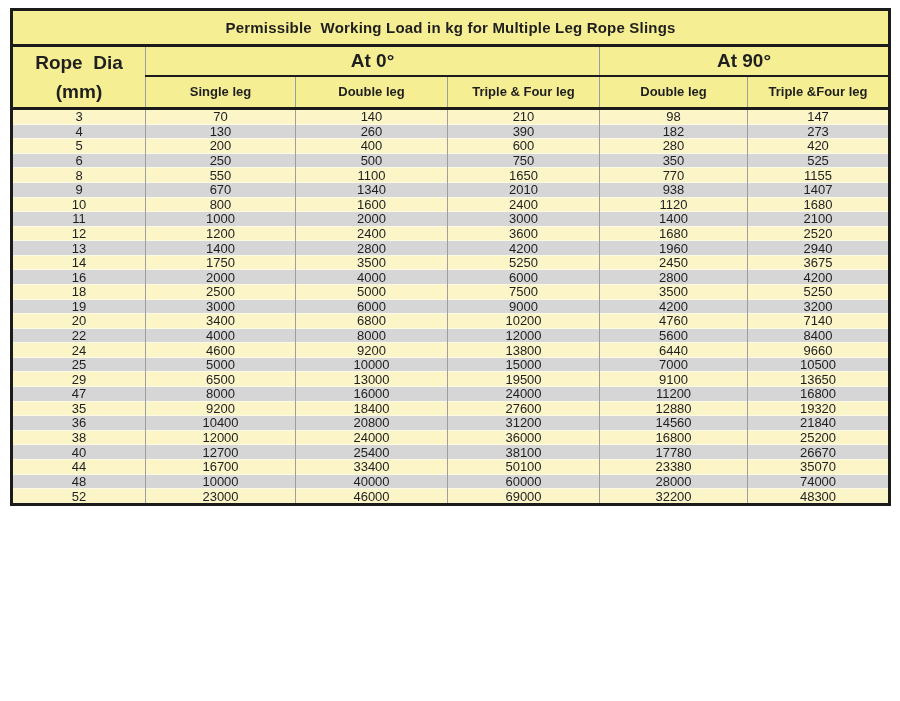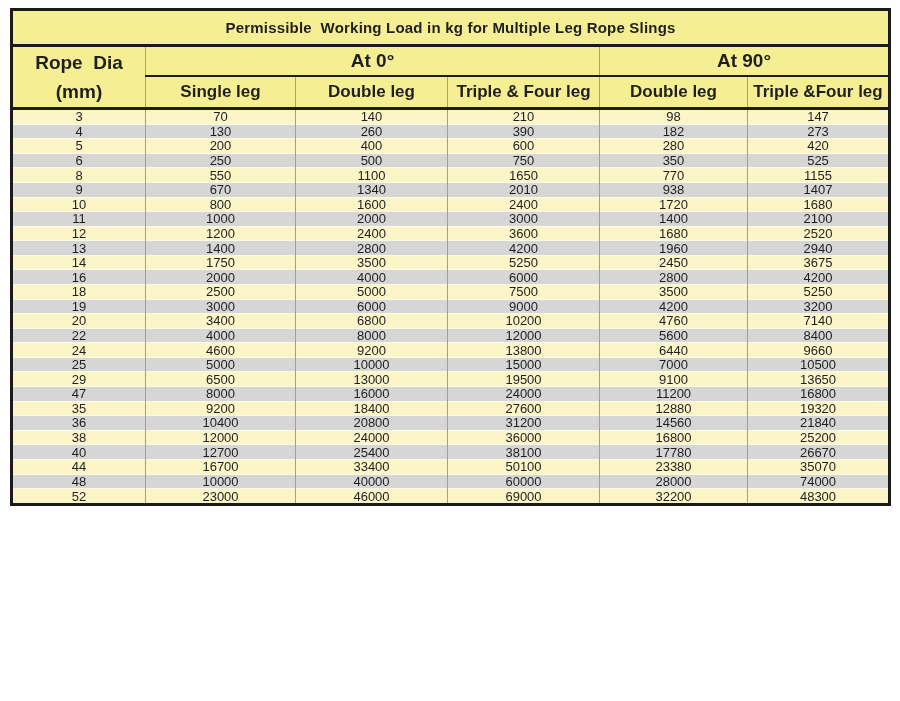--- a/index.html
+++ b/index.html
@@ -43,21 +43,21 @@
     border-bottom: 3px solid var(--frame);
   }
   .rope-dia-cell .hdr-line { line-height: 29px; white-space: pre-wrap; }
   .group-row th { height: 30px; font-size: 19px; }
   .group-cell {
     border-left: 1px solid var(--grid-line);
     border-bottom: 2px solid var(--frame);
   }
   .sub-row th {
     height: 33px;
-    font-size: 17px;
+    font-size: 13px;
     border-left: 1px solid var(--grid-line);
     border-bottom: 3px solid var(--frame);
   }
   tbody td {
     font-size: 13px;
     font-weight: normal;
     border-left: 1px solid var(--grid-line);
     line-height: 1;
   }
   tbody td:first-child { border-left: none; }
@@ -144,21 +144,21 @@
         <td>1340</td>
         <td>2010</td>
         <td>938</td>
         <td>1407</td>
       </tr>
       <tr class="row-yellow">
         <td>10</td>
         <td>800</td>
         <td>1600</td>
         <td>2400</td>
-        <td>1720</td>
+        <td>1120</td>
         <td>1680</td>
       </tr>
       <tr class="row-gray">
         <td>11</td>
         <td>1000</td>
         <td>2000</td>
         <td>3000</td>
         <td>1400</td>
         <td>2100</td>
       </tr>

